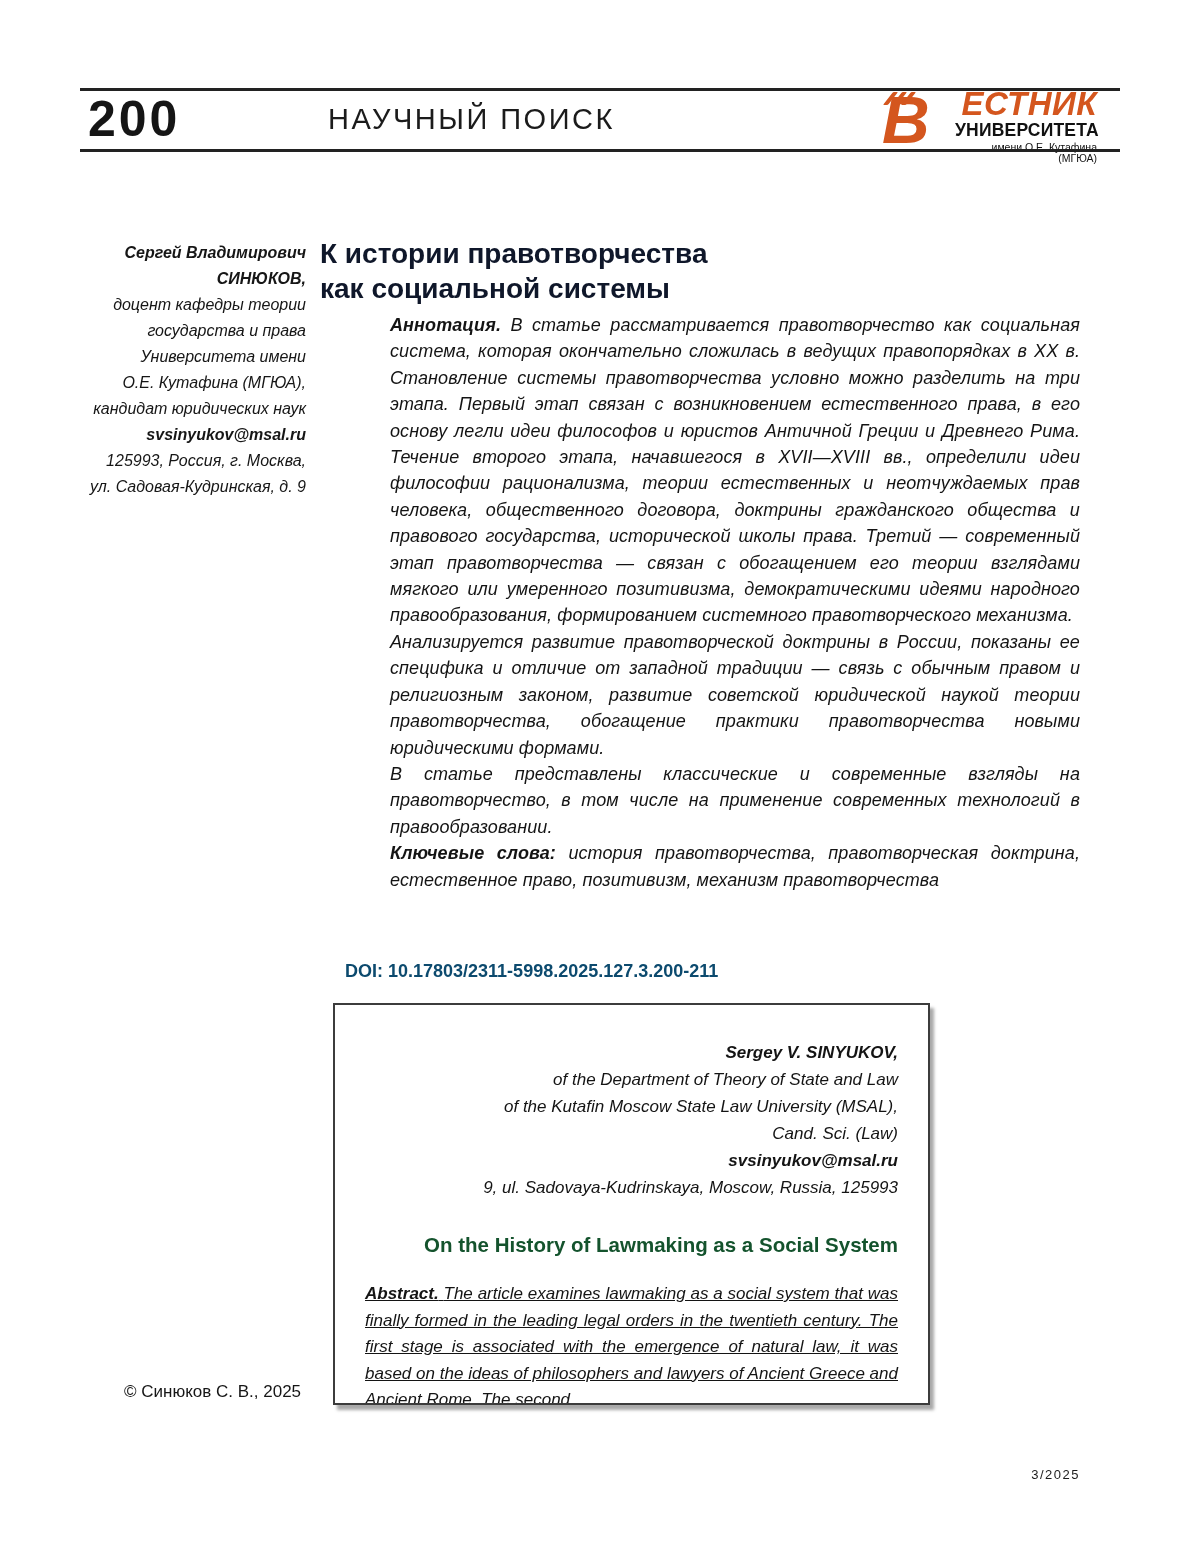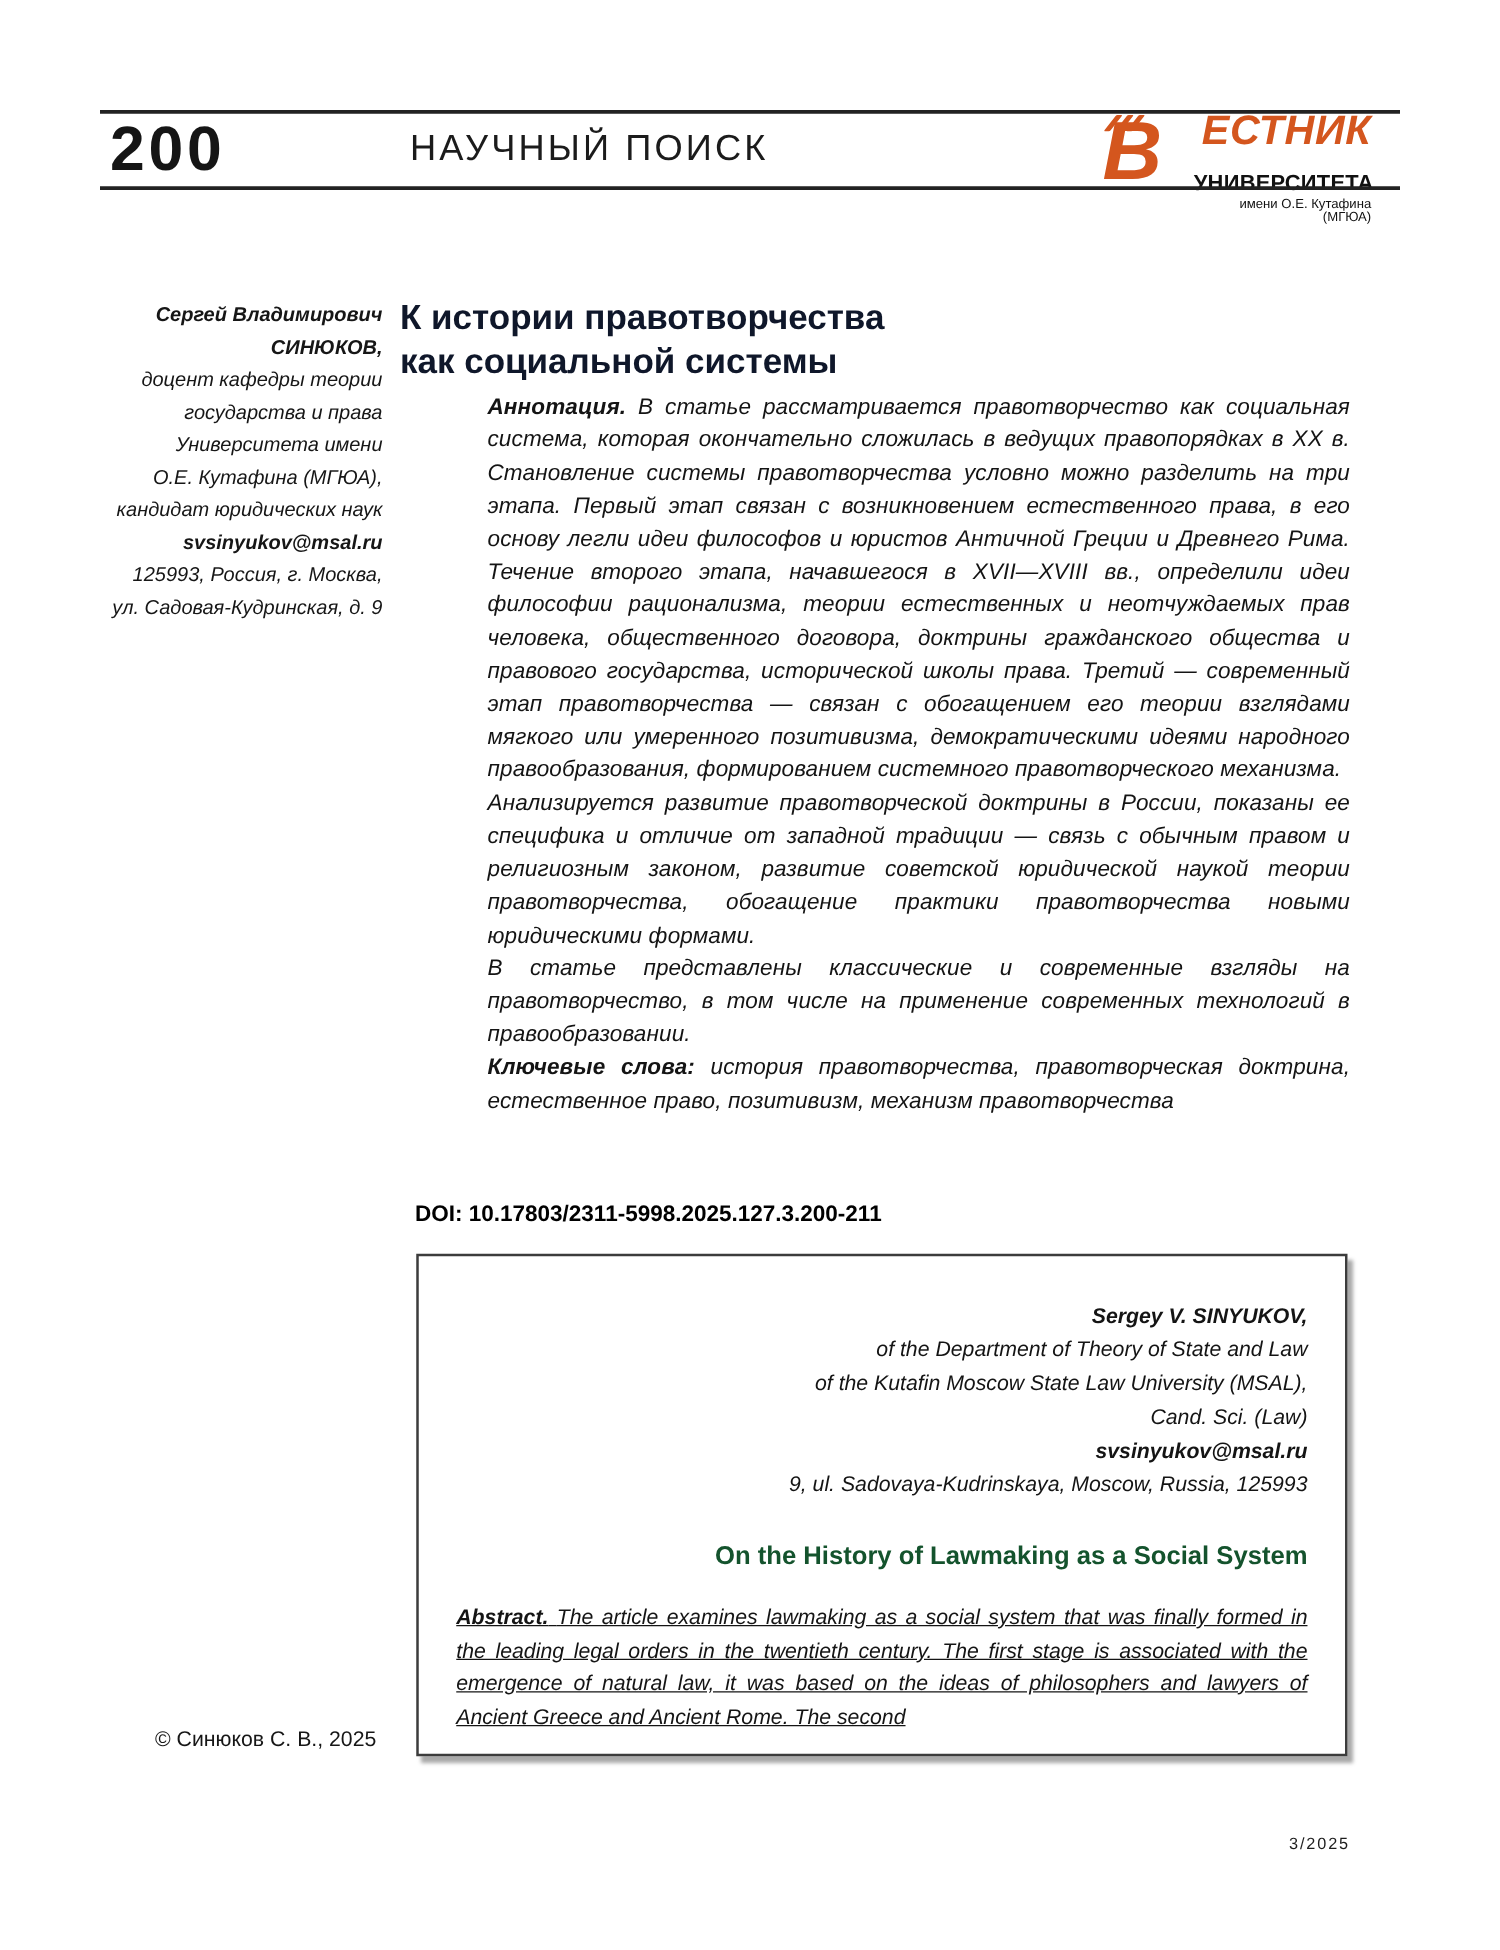--- a/index.html
+++ b/index.html
@@ -24,21 +24,21 @@
   .speed-lines{position:absolute;left:6px;top:4px;display:flex;}
   .speed-lines i{display:block;width:5px;height:13px;background:var(--accent,#d4561e);
     transform:skewX(-38deg);margin-right:4px;border-radius:1px;}
   .logo-b{
     position:absolute;left:0;top:2px;font-size:66px;line-height:0.92;
     font-weight:bold;font-style:italic;color:var(--accent,#d4561e);
   }
   .logo-col{position:absolute;right:0;top:0;width:142px;text-align:right;}
   .logo-vestnik{font-size:33px;line-height:0.95;font-weight:bold;font-style:italic;
     color:var(--accent,#d4561e);letter-spacing:0.5px;}
-  .logo-univ{font-size:17.5px;line-height:1.05;font-weight:bold;color:#111;margin-top:18px;letter-spacing:0.2px;}
+  .logo-univ{font-size:17.5px;line-height:1.05;font-weight:bold;color:#111;margin-top:2px;letter-spacing:0.2px;}
   .logo-sub{font-size:10.5px;line-height:1.1;color:#111;margin-top:2px;}
   
   .author-block{
     position:absolute;left:60px;top:240px;width:246px;text-align:right;
     font-style:italic;font-size:16px;line-height:26px;color:#161616;
   }
   .author-block .bold{font-weight:bold;}
   
   .title-ru{
     position:absolute;right:120px;top:236px;width:760px;text-align:left;
@@ -46,24 +46,24 @@
   }
   
   .abstract-ru{
     position:absolute;left:390px;top:312px;width:690px;
     font-style:italic;font-size:18px;line-height:26.4px;letter-spacing:0.1px;
     text-align:justify;color:#141414;
   }
   .abstract-ru p{margin:0;}
   .lead{font-weight:bold;}
   
-  .doi{position:absolute;left:332px;top:961px;font-weight:bold;font-size:18px;color:#000000;text-align:right;}
+  .doi{position:absolute;left:345px;top:961px;font-weight:bold;font-size:18px;color:#0c4a6e;text-align:right;}
   
   .box-en{
-    position:absolute;left:333px;top:1003px;width:745px;height:402px;
+    position:absolute;left:333px;top:1003px;width:597px;height:402px;
     box-sizing:border-box;border:2px solid #3c3c3c;background:#fff;
     box-shadow:4px 5px 3px #a9a9a9;padding:34px 30px 4px 30px;overflow:hidden;
   }
   .box-author{
     text-align:right;font-style:italic;font-size:17px;line-height:27px;color:#141414;
   }
   .box-author .bold{font-weight:bold;}
   .box-title{
     text-align:right;font-weight:bold;font-size:20.5px;color:#14532d;margin-top:32px;
   }

